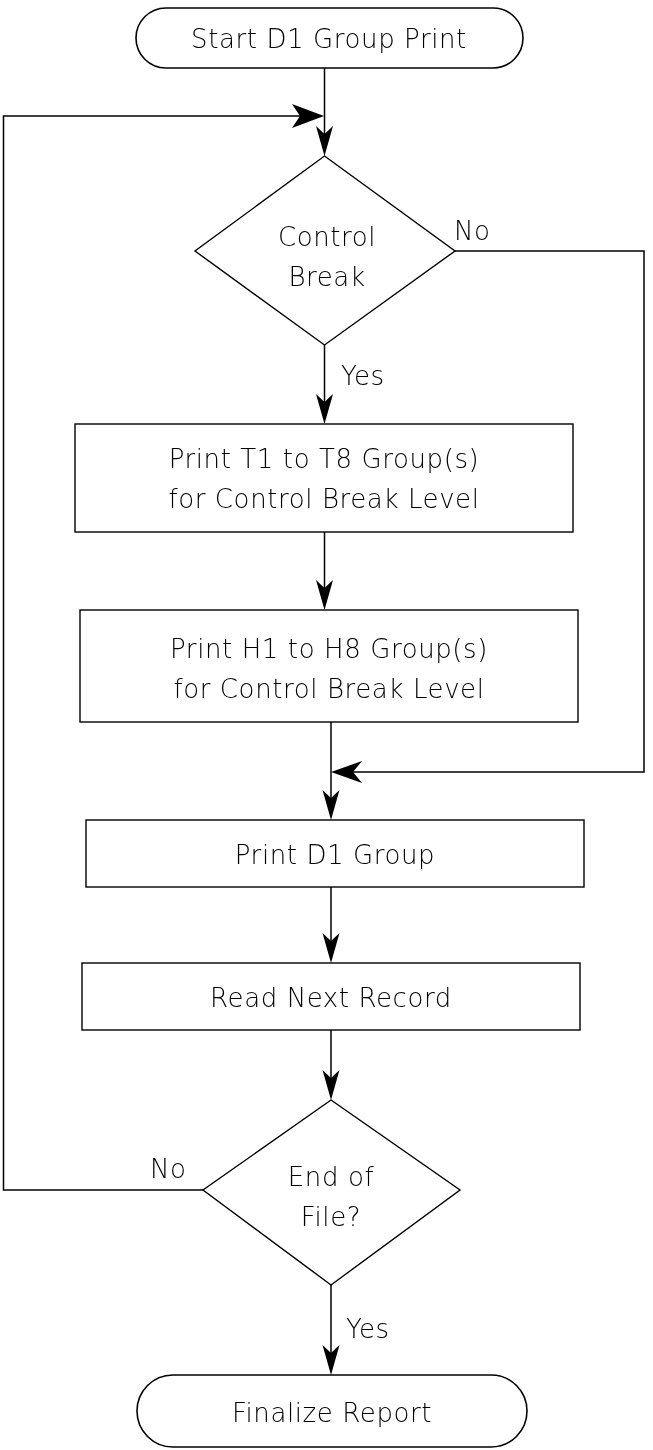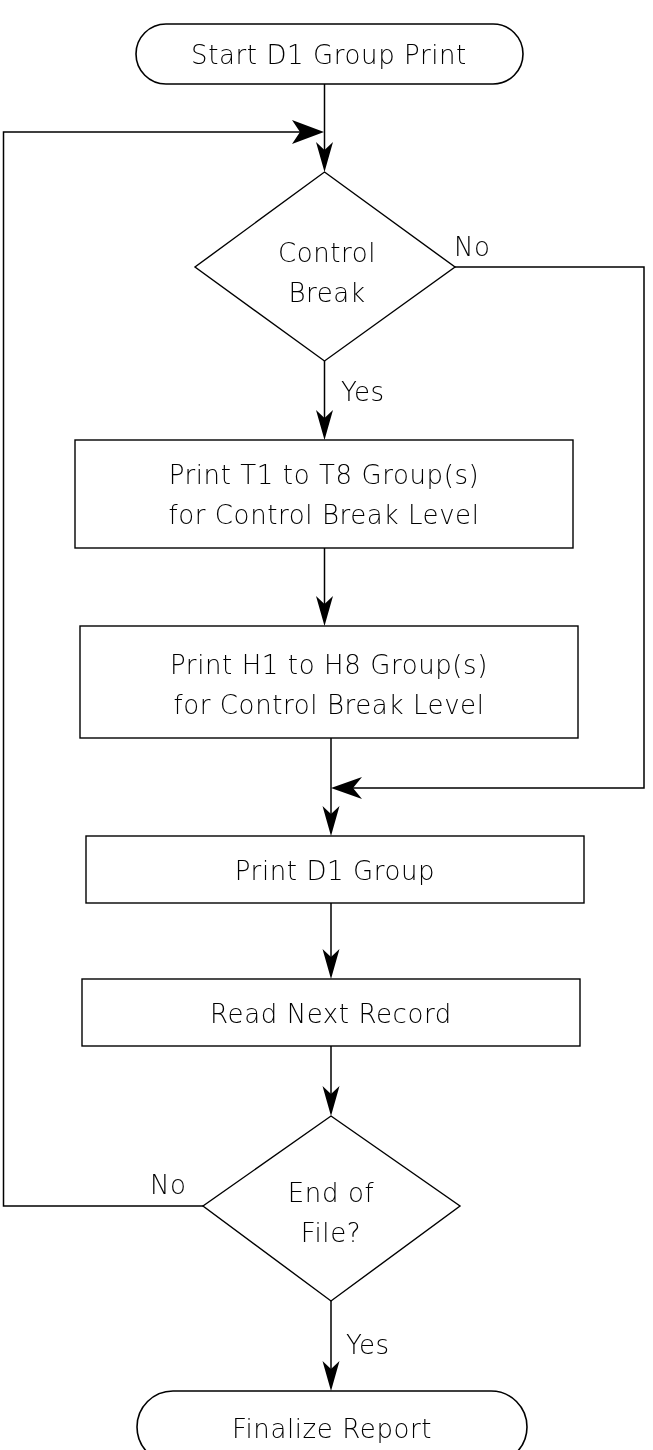--- a/index.html
+++ b/index.html
@@ -10,21 +10,20 @@
   body {
     width: 653px;
     height: 1450px;
     overflow: hidden;
     font-family: "DejaVu Sans", sans-serif;
   }
   #flowchart-root {
     position: relative;
     width: 653px;
     height: 1044px;
-    margin-top: 16px;
   }
   svg#chart {
     display: block;
     width: 653px;
     height: 1450px;
   }
   .shape {
     fill: #ffffff;
     stroke: #000000;
     stroke-width: 1.4;

